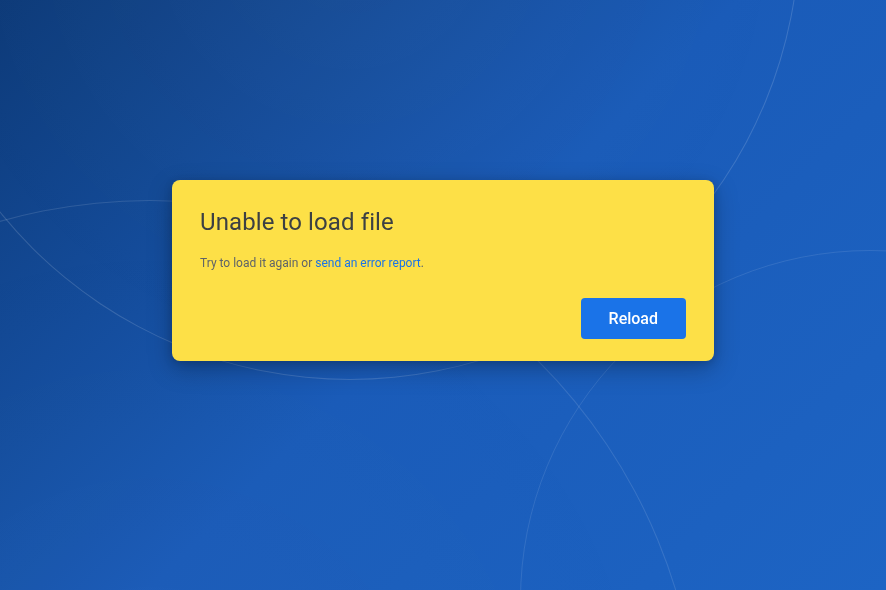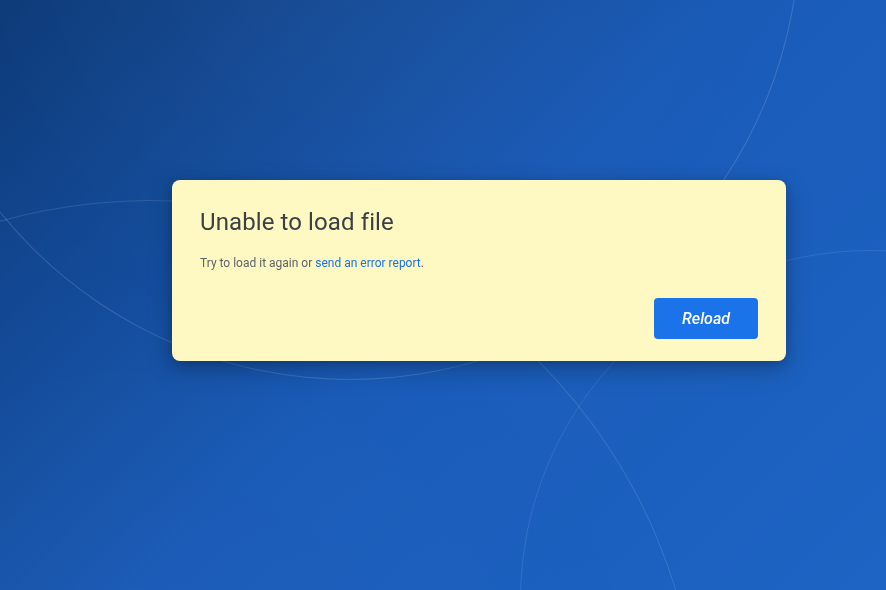--- a/index.html
+++ b/index.html
@@ -46,22 +46,22 @@
       border-radius: 50%;
       border: 1px solid rgba(255, 255, 255, 0.1);
       top: 250px;
       left: 520px;
     }
     
     .dialog {
       position: absolute;
       top: 180px;
       left: 172px;
-      width: 614px;
-      background: #fef9c3;
+      width: 542px;
+      background: #fde047;
       border-radius: 8px;
       box-shadow: 0 8px 24px rgba(0, 0, 0, 0.25), 0 2px 8px rgba(0,0,0,0.15);
       padding: 28px 28px 22px 28px;
     }
     
     .dialog-title {
       font-size: 24px;
       font-weight: 400;
       color: #3c4043;
       margin-bottom: 20px;
@@ -88,21 +88,20 @@
     .reload-btn {
       background: #1a73e8;
       color: #ffffff;
       border: none;
       padding: 11px 28px;
       font-size: 16px;
       font-weight: 500;
       border-radius: 4px;
       cursor: pointer;
       font-family: inherit;
-      font-style: italic;
     }
   </style>
 </head>
 <body>
 
 <div class="bg-circle-1"></div>
 <div class="bg-circle-2"></div>
 <div class="bg-circle-3"></div>
 
 <div class="dialog">

